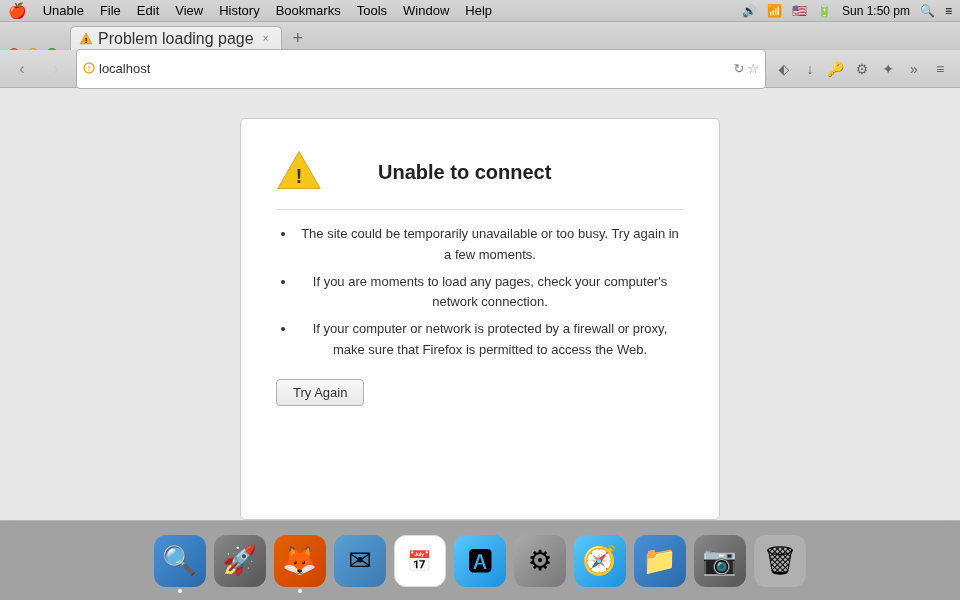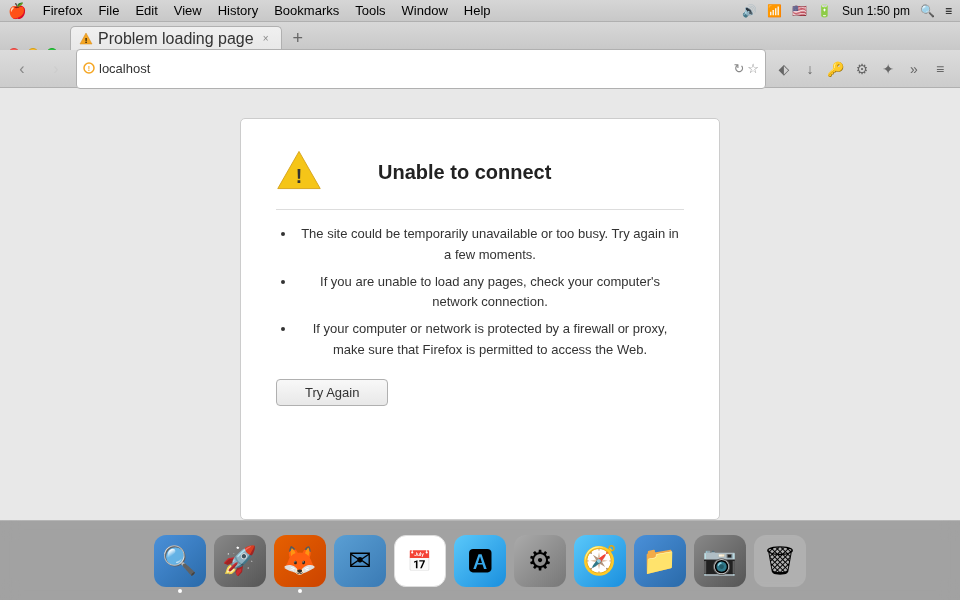--- a/index.html
+++ b/index.html
@@ -209,21 +209,21 @@
       color: #333;
       line-height: 1.6;
       margin-bottom: 18px;
     }
     .error-list li { margin-bottom: 6px; text-align: center; }
 
     .try-again-btn {
       background: linear-gradient(to bottom, #f8f8f8, #e8e8e8);
       border: 1px solid #b0b0b0;
       border-radius: 4px;
-      padding: 5px 28px;
+      padding: 5px 16px;
       font-size: 13px;
       cursor: pointer;
       color: #333;
     }
 
     
     .dock-area {
       position: absolute;
       bottom: 0;
       width: 100%;
@@ -296,21 +296,21 @@
     }
   </style>
 </head>
 <body>
 
 <div class="desktop"></div>
 
 <div class="menubar">
   <div class="menubar-left">
     <span class="menubar-item apple-logo">🍎</span>
-    <span class="menubar-item">Firefox</span>
+    <span class="menubar-item">Unable</span>
     <span class="menubar-item">File</span>
     <span class="menubar-item">Edit</span>
     <span class="menubar-item">View</span>
     <span class="menubar-item">History</span>
     <span class="menubar-item">Bookmarks</span>
     <span class="menubar-item">Tools</span>
     <span class="menubar-item">Window</span>
     <span class="menubar-item">Help</span>
   </div>
   <div class="menubar-right">
@@ -383,21 +383,21 @@
             <polygon points="26,2 50,44 2,44" fill="#f5c518" stroke="#d4a017" stroke-width="1"></polygon>
             <text x="26" y="38" text-anchor="middle" font-size="22" font-weight="bold" fill="#333">!</text>
           </svg>
         </div>
         <h1 class="error-title">Unable to connect</h1>
       </div>
 
 
       <ul class="error-list">
         <li>The site could be temporarily unavailable or too busy. Try again in a few moments.</li>
-        <li>If you are unable to load any pages, check your computer's network connection.</li>
+        <li>If you are moments to load any pages, check your computer's network connection.</li>
         <li>If your computer or network is protected by a firewall or proxy, make sure that Firefox is permitted to access the Web.</li>
       </ul>
 
       <button class="try-again-btn">Try Again</button>
     </div>
   </div>
 </div>
 
 <div class="dock-area">
   <div class="dock-icon" style="background: linear-gradient(135deg, #4a90d9, #2a6aa9);">

